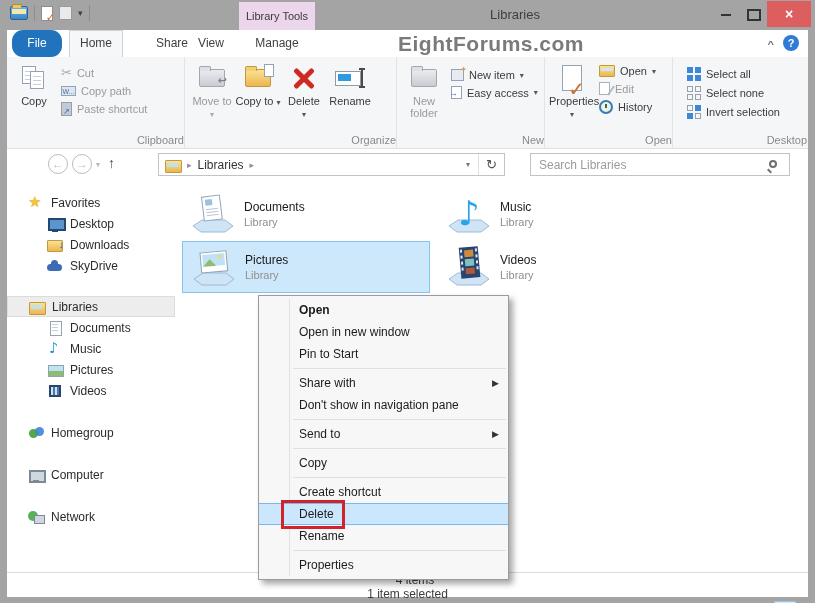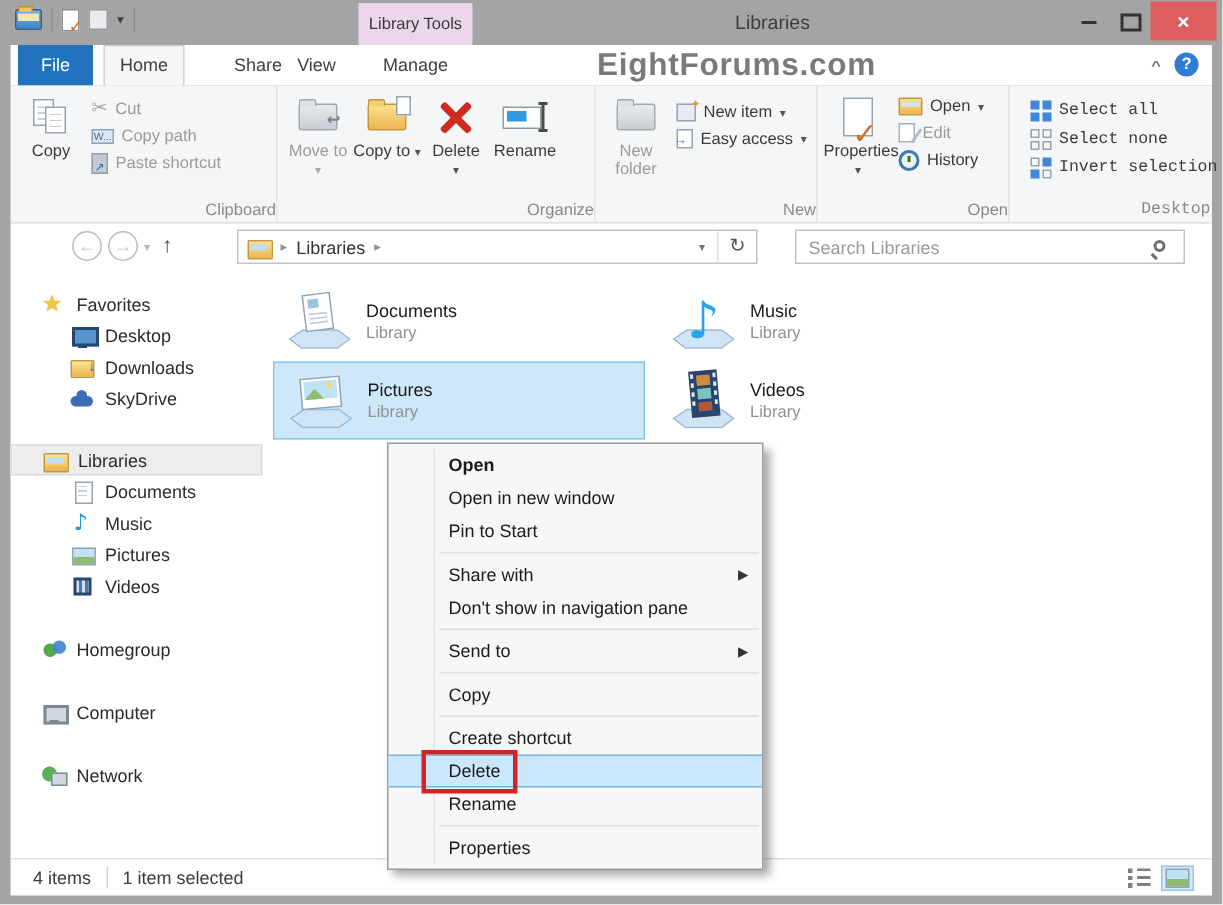--- a/index.html
+++ b/index.html
@@ -21,21 +21,21 @@
                font-size:11px; display:flex; align-items:center; justify-content:center; }
   .win-title { position:absolute; left:445px; top:7px; width:140px; text-align:center; color:#3e3e3e; font-size:13px; }
   .win-btn { position:absolute; top:4px; width:26px; height:20px; text-align:center; color:#333; font-size:13px; line-height:20px; cursor:default; }
   .btn-min { right:76px; } .btn-min::after { content:""; display:inline-block; width:10px; height:2px; background:#333; vertical-align:middle; }
   .btn-max { right:48px; } .btn-max::after { content:""; display:inline-block; width:10px; height:8px; border:2px solid #333; vertical-align:middle; }
   .btn-close { right:4px; top:1px; width:44px; height:26px; background:#dd5e5e; color:#fff; font-size:14px; line-height:26px; font-weight:bold; }
 
   
   .tabrow { position:absolute; left:7px; top:30px; width:801px; height:27px; background:#fff; }
   .rtab { position:absolute; top:0; height:27px; line-height:27px; text-align:center; font-size:12px; color:#3f3f3f; cursor:default; }
-  .tab-file { left:5px; width:50px; background:#2173bd; color:#fff; }
+  .tab-file { left:5px; width:50px; background:#2173bd; color:#fff;border-radius:11px; }
   .tab-home { left:62px; width:54px; background:#f6f7f8; border:1px solid #d3d3d3; border-bottom:none; line-height:25px; }
   .tab-share { left:140px; width:50px; }
   .tab-view { left:179px; width:50px; }
   .tab-manage { left:232px; width:76px; }
   .watermark { position:absolute; left:398px; top:32px; font-size:21px; font-weight:bold; color:#7a7a7a; z-index:6; letter-spacing:0.5px; }
   .rib-chevron { position:absolute; right:34px; top:8px; color:#6d6d6d; font-size:11px; font-weight:bold; transform:scaleY(0.8); }
   .rib-help { position:absolute; right:9px; top:5px; width:16px; height:16px; border-radius:50%; background:#2f7cd6; color:#fff;
               font-size:11px; font-weight:bold; text-align:center; line-height:16px; }
 
   
@@ -166,21 +166,21 @@
   .ctxmenu::before { content:""; position:absolute; left:30px; top:3px; bottom:3px; width:1px; background:#e2e2e2; }
   .mi { position:relative; height:22px; line-height:22px; padding-left:40px; cursor:default; }
   .mi.bold { font-weight:bold; }
   .mi .subarr { position:absolute; right:9px; top:0; font-size:9px; color:#333; }
   .mi.hl { background:#cbe7fd; border-top:1px solid #7db7e8; border-bottom:1px solid #7db7e8; line-height:20px; }
   .msep { height:1px; background:#e0e0e0; margin:3px 2px 3px 34px; }
   .annot { position:absolute; left:22px; top:-4px; width:64px; height:29px; border:3px solid #d2232a; z-index:5; }
 
   
   .statusbar { position:absolute; left:7px; top:572px; width:801px; height:25px; background:#fff; border-top:1px solid #dcdcdc;
-               display:flex; align-items:center; font-size:12px; color:#3b3b3b; }
+               display:flex; align-items:center; font-size:12px; color:#3b3b3b;flex-direction:column; }
   .st-count { padding-left:15px; }
   .st-div { width:1px; height:14px; background:#d0d0d0; margin:0 10px; }
   .st-icons { margin-left:auto; display:flex; gap:6px; padding-right:12px; align-items:center; }
   .ic-listview { position:relative; width:16px; height:13px; }
   .ic-listview::before { content:""; position:absolute; left:0; top:0; width:3px; height:13px;
                          background:repeating-linear-gradient(#808080 0 3px, transparent 3px 5px); }
   .ic-listview::after { content:""; position:absolute; left:6px; top:0; width:9px; height:12px;
                         background:repeating-linear-gradient(#808080 0 2px, transparent 2px 5px); }
   .ic-thumbview { width:22px; height:17px; background:#d6e9f8; border:1px solid #9cc3e2; display:flex; align-items:center; justify-content:center; }
   .ic-thumbview::before { content:""; width:14px; height:11px; border:1px solid #8fa3b5; background:linear-gradient(#bfe2f4 55%, #8fbc6e 55%); }
@@ -322,21 +322,21 @@
           <span>Edit</span>
         </div>
         <div class="small">
           <span class="ic-history"></span>
           <span>History</span>
         </div>
       </div>
       <div class="grp-label">Open</div>
     </div>
 
-    <div class="grp g-sel" style="border-right:none;font-family:Liberation Mono, monospace;">
+    <div class="grp g-sel" style="border-right:none;">
       <div class="smallcol" style="padding-top:7px; padding-left:10px;">
         <div class="small">
           <span class="grid4">
               <span class="cellf"></span>
               <span class="cellf"></span>
               <span class="cellf"></span>
               <span class="cellf"></span>
             </span>
           <span>Select all</span>
         </div>

